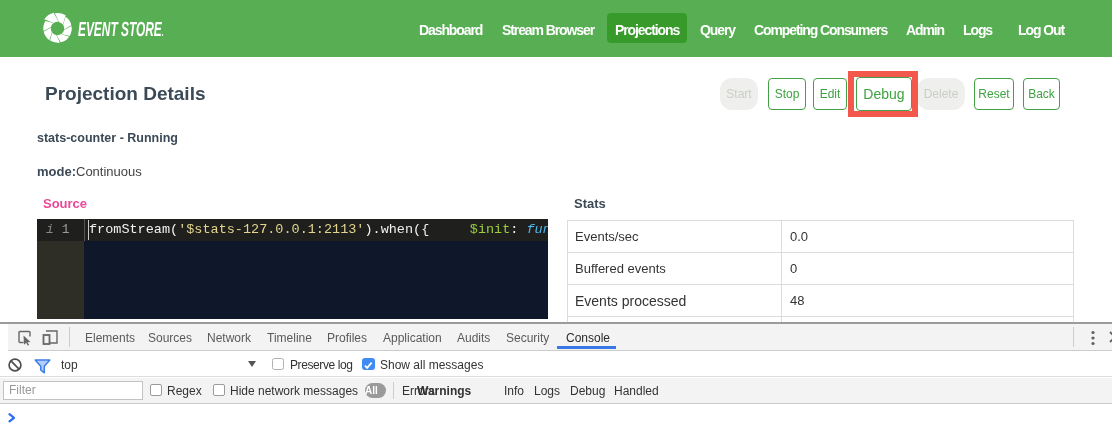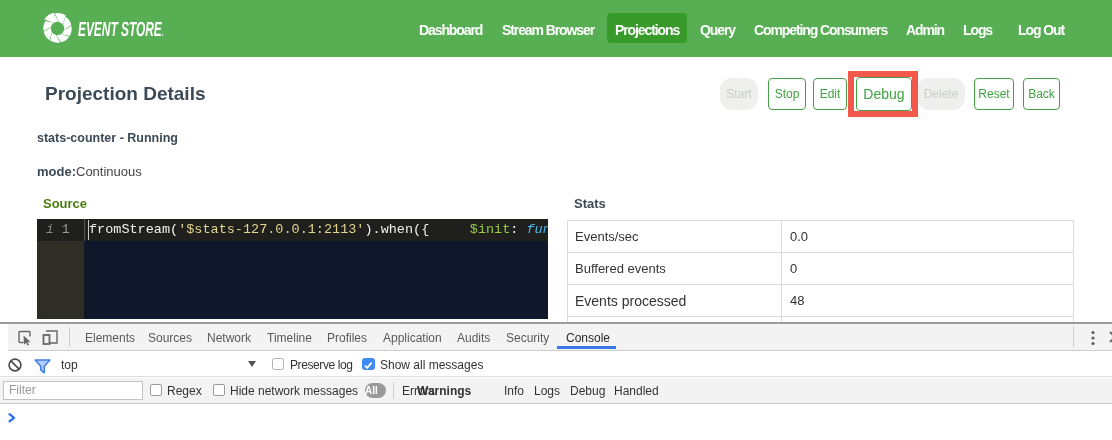--- a/index.html
+++ b/index.html
@@ -50,21 +50,21 @@
 <div class="btn-dis" style="left:720px;width:38px;">Start</div>
 <div class="btn" style="left:768px;width:38px;">Stop</div>
 <div class="btn" style="left:813px;width:34px;">Edit</div>
 <div class="btn" style="left:856px;top:77px;width:56px;height:34px;line-height:32px;font-size:14px;">Debug</div>
 <div class="btn-dis" style="left:917px;width:48px;">Delete</div>
 <div class="btn" style="left:974px;width:40px;">Reset</div>
 <div class="btn" style="left:1023px;width:37px;">Back</div>
 
 <div class="abs" style="left:848px;top:71px;width:70px;height:46px;border:6px solid #f2584c;"></div>
 
-<div class="abs" style="left:43px;top:196px;font-size:13px;font-weight:bold;color:#4d7c0f;">Source</div>
+<div class="abs" style="left:43px;top:196px;font-size:13px;font-weight:bold;color:#ec4899;">Source</div>
 
 <div class="abs" style="left:37px;top:219px;width:511px;height:100px;background:#0f172a;overflow:hidden;">
 
   <div class="abs" style="left:0;top:21.5px;width:46.5px;height:81px;background:#2e2e27;"></div>
 
   <div class="abs" style="left:0;top:0;width:511px;height:21.5px;background:#1f1f1d;"></div>
   <div class="abs" style="left:9px;top:0;height:22px;line-height:22px;font-family:'Liberation Mono',monospace;font-size:13px;color:#888;"><i>i</i>&nbsp;<span style="color:#9a9a9a;">1</span></div>
   <div class="abs" style="left:46.5px;top:0;width:1px;height:22px;background:#555;"></div>
   <div class="abs" style="left:50.5px;top:1px;width:1.5px;height:20px;background:#ccc;"></div>
   <div class="abs" style="left:52px;top:0;height:22px;line-height:22px;font-family:'Liberation Mono',monospace;font-size:13.5px;color:#f2f2f2;white-space:pre;">fromStream(<span style="color:#e3d58f;">'$stats-127.0.0.1:2113'</span>).when({     <span style="color:#9ccc3f;">$init</span>: <span style="color:#4fb4e8;font-style:italic;">fun</span></div>

